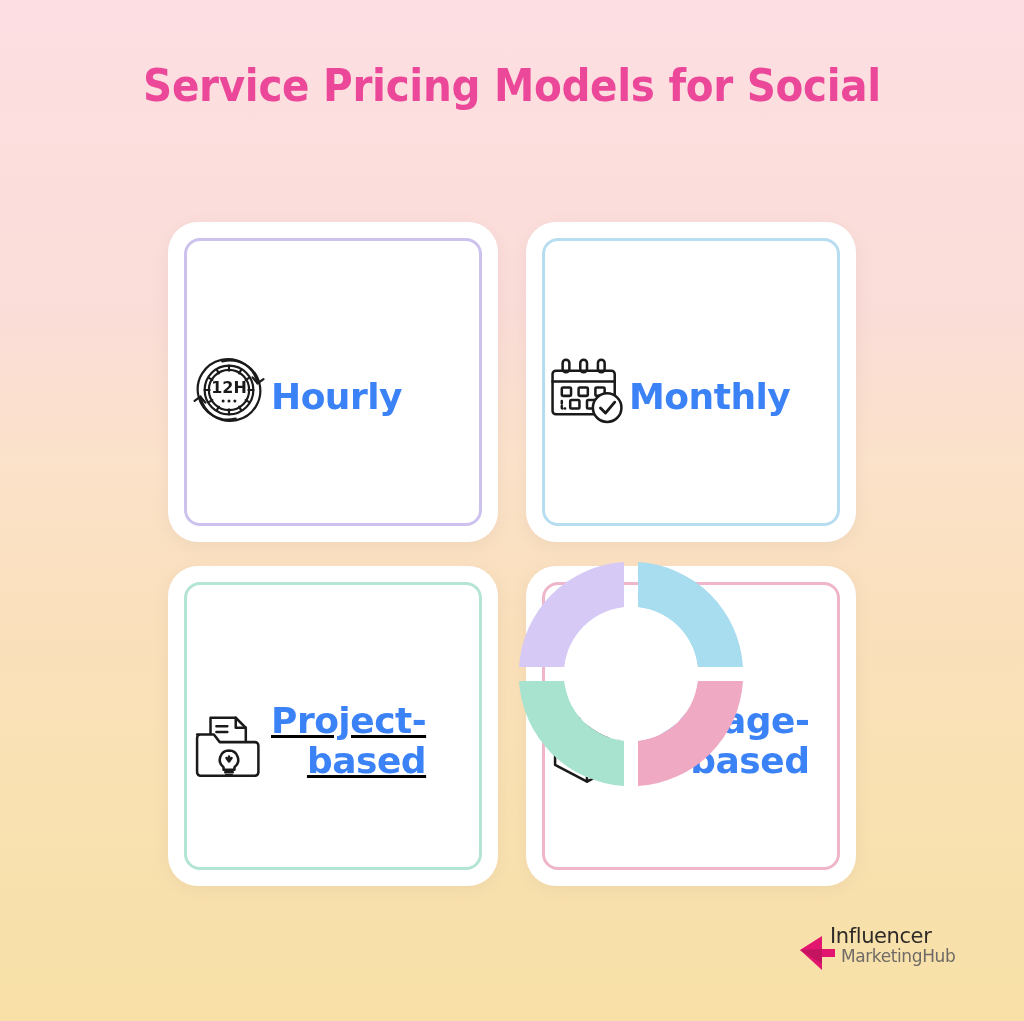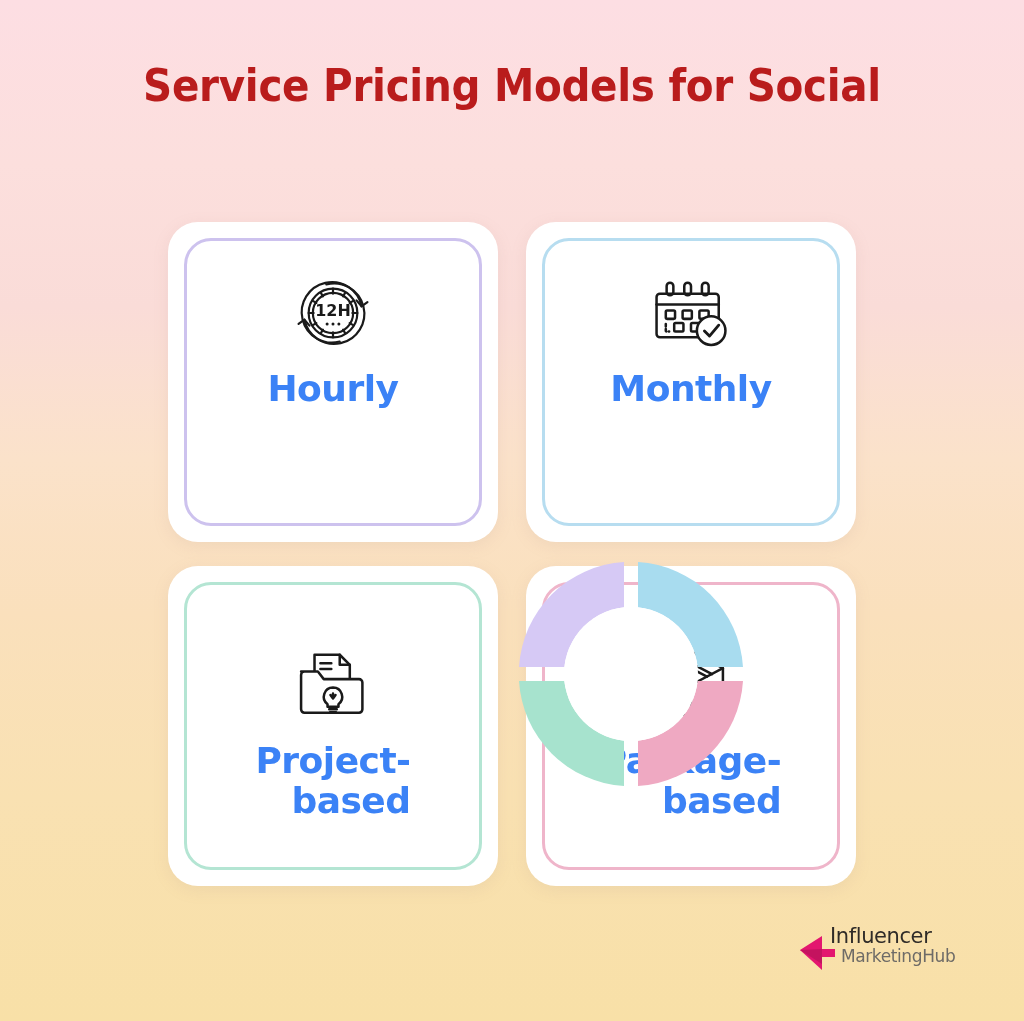--- a/index.html
+++ b/index.html
@@ -30,21 +30,21 @@
     left: 0;
     width: 1024px;
     text-align: center;
     padding: 0 70px;
   }
   #title-wrap .title-line {
     display: block;
     font-family: "DejaVu Sans Condensed", "Liberation Sans Narrow", "DejaVu Sans", sans-serif;
     font-size: 45px;
     font-weight: bold;
-    color: #b91c1c;
+    color: #ec4899;
     line-height: 1.25;
     letter-spacing: -0.3px;
     white-space: nowrap;
   }
 
   
   #grid {
     position: absolute;
     left: 168px;
     top: 222px;
@@ -65,32 +65,31 @@
   .card.tr { left: 358px; top: 0; }
   .card.bl { left: 0;    top: 344px; }
   .card.br { left: 358px; top: 344px; }
 
   .card-inner {
     position: absolute;
     left: 16px;
     top: 16px;
     right: 16px;
     bottom: 16px;
-    border-radius: 27px;
+    border-radius: 16px;
     border: 3px solid transparent;
     display: flex;
-    flex-direction: column;
     align-items: center;
     justify-content: flex-start;
     padding-top: 30px;
     overflow: hidden;
   }
   .card.tl .card-inner { border-color: #cdc2ee; }
   .card.tr .card-inner { border-color: #b7ddf0; }
-  .card.bl .card-inner { border-color: #b4e5d3; }
+  .card.bl .card-inner { border-color: #b4e5d3; text-decoration: underline; }
   .card.br .card-inner { border-color: #efb5ca; }
 
   .card-icon {
     width: 84px;
     height: 84px;
     display: block;
     margin-bottom: 14px;
   }
   .card.bl .card-icon, .card.br .card-icon { margin-top: 28px; }
 

